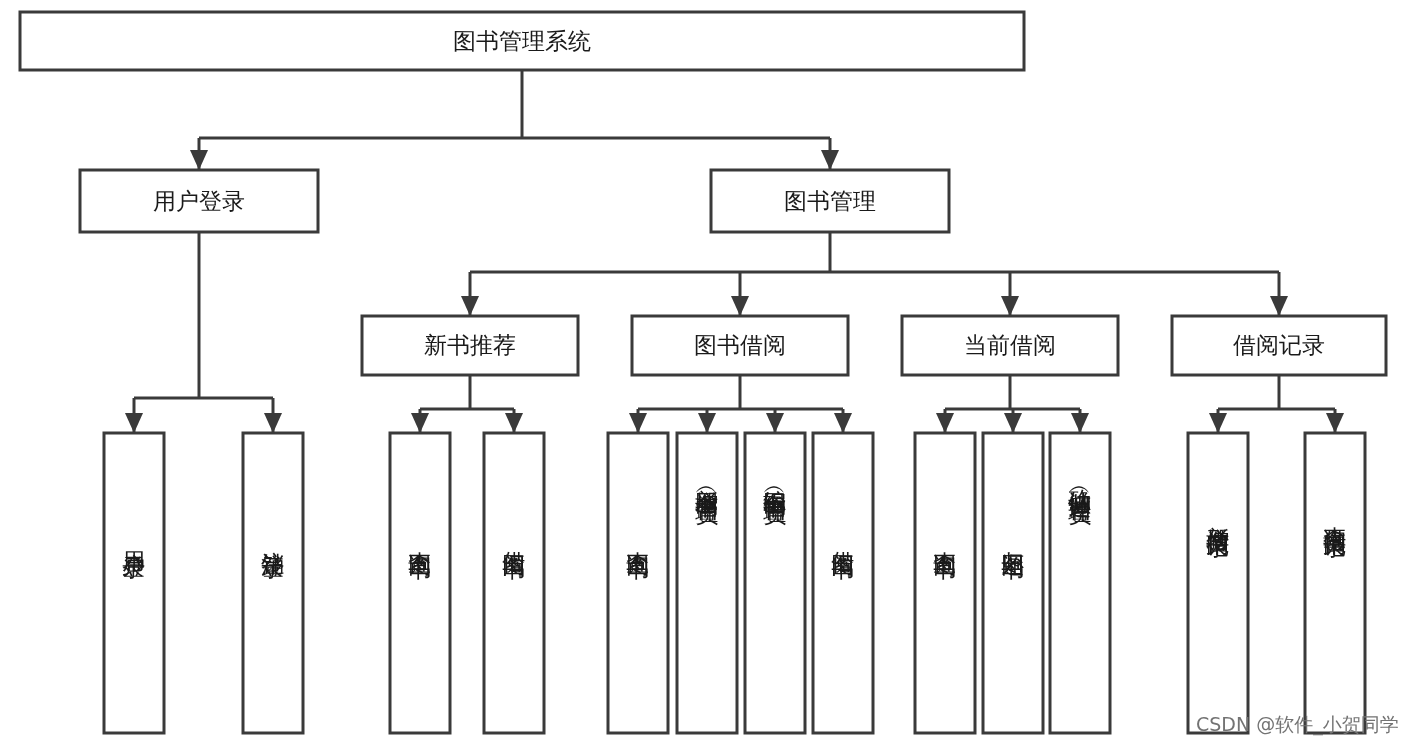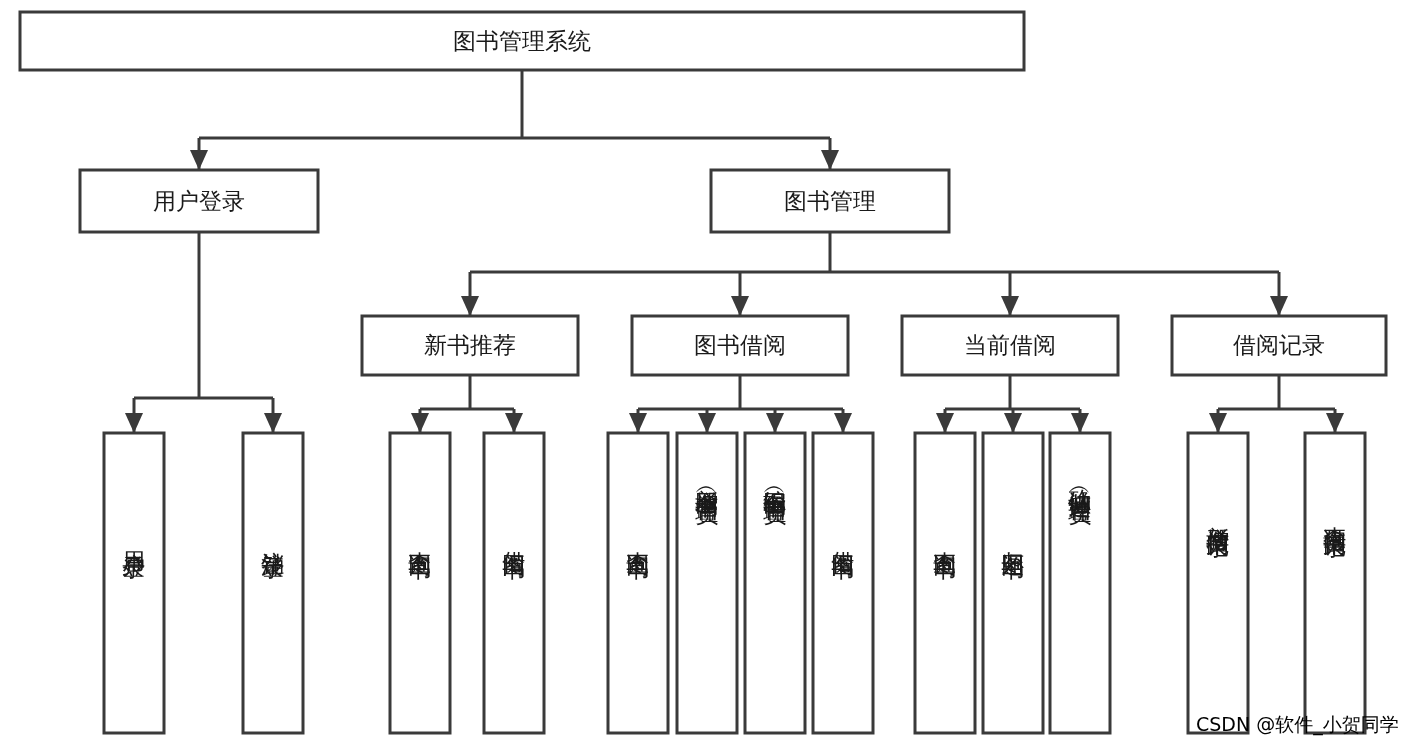--- a/index.html
+++ b/index.html
@@ -66,21 +66,21 @@
   .vlabel-wrap {
     position: absolute;
     display: flex;
     align-items: flex-start;
     justify-content: center;
   }
   .watermark {
     position: absolute;
     font-family: "DejaVu Sans", "Liberation Sans", sans-serif;
     font-size: 19px;
-    color: #000000;
+    color: #737373;
     white-space: nowrap;
     user-select: none;
   }
 </style>
 </head>
 <body>
 
 <div id="diagram-root">
 
   <svg id="diagram-svg" viewBox="0 0 1405 747">

